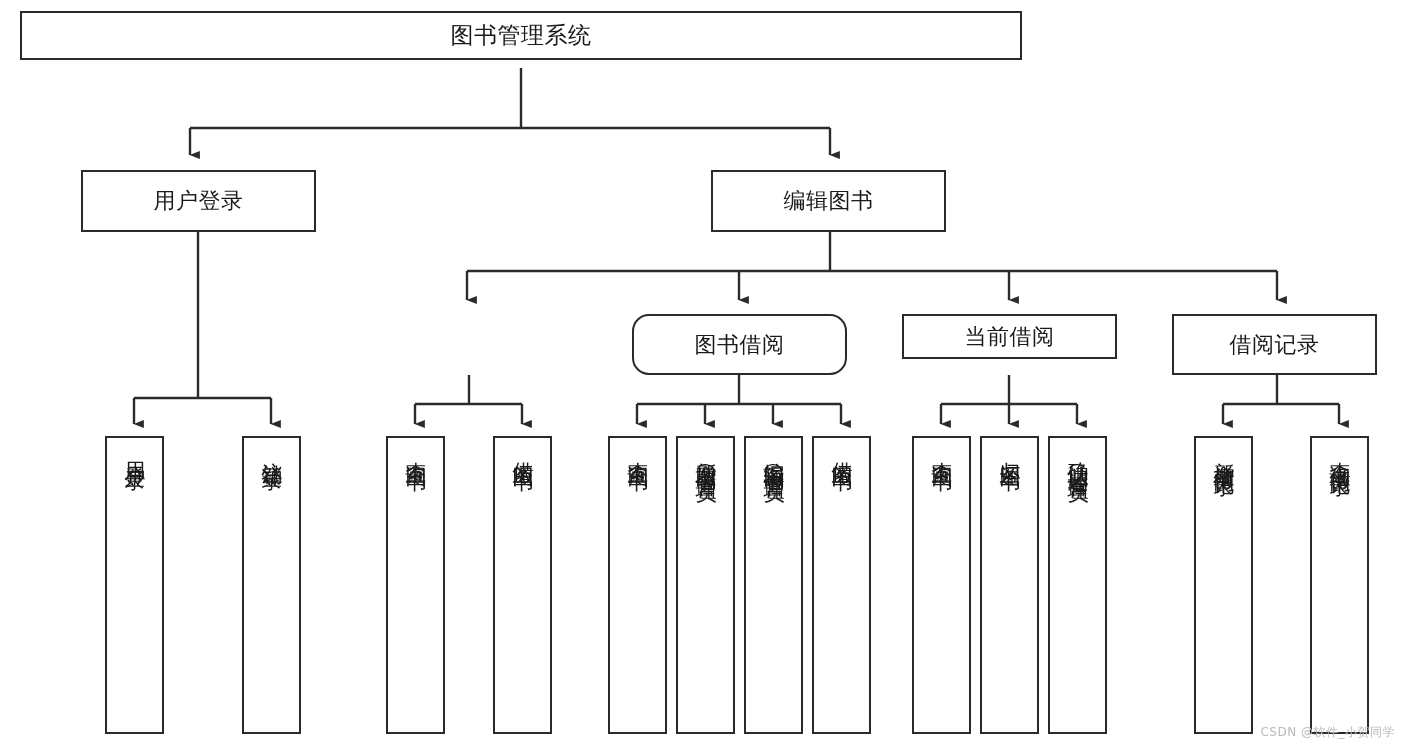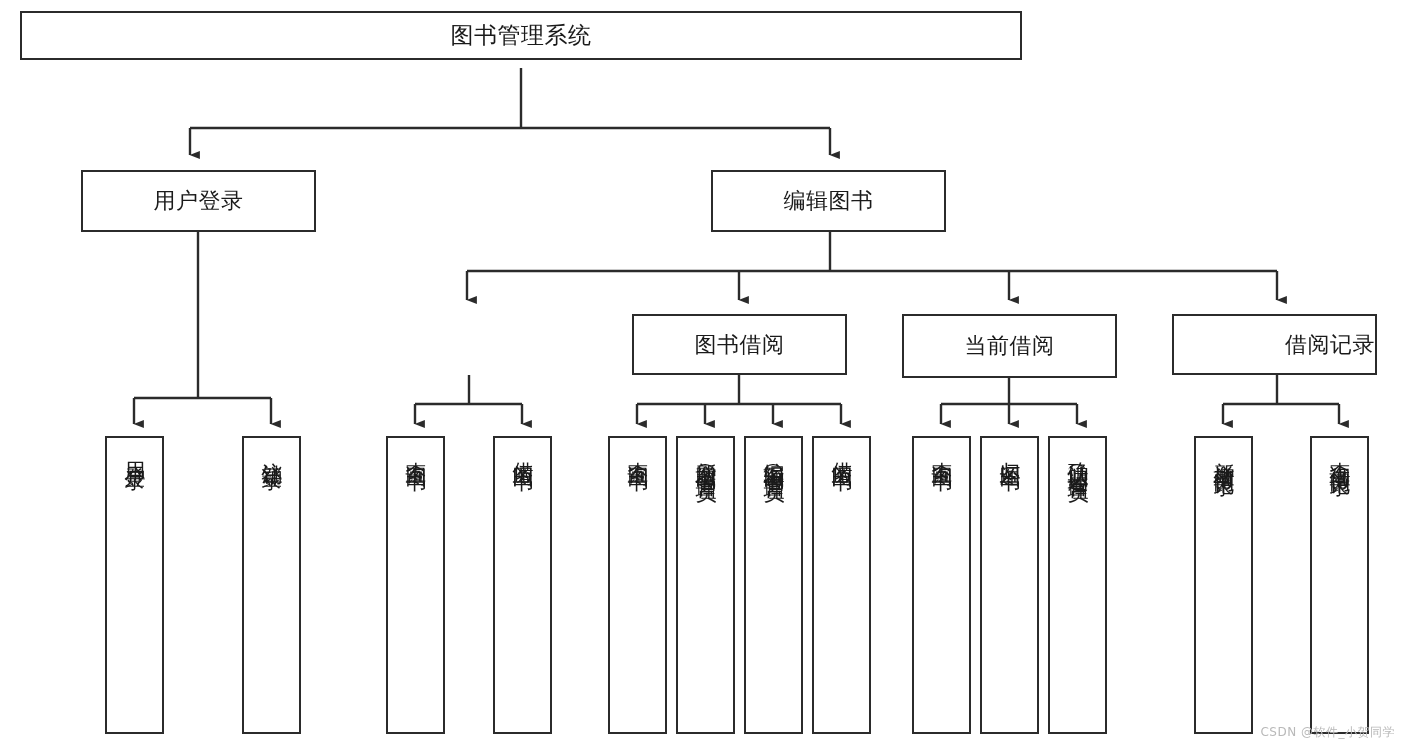--- a/index.html
+++ b/index.html
@@ -136,27 +136,27 @@
     <span class="node-label">图书管理系统</span>
   </div>
 
   <div class="node horiz" style="left:81px; top:170px; width:235px; height:62px;">
     <span class="node-label">用户登录</span>
   </div>
   <div class="node horiz" style="left:711px; top:170px; width:235px; height:62px;">
     <span class="node-label">编辑图书</span>
   </div>
 
-  <div class="node horiz" style="left:632px; top:314px; width:215px; height:61px;">
+  <div class="node horiz" style="left:632px; top:314px; width:215px; height:61px;border-radius:17px;">
     <span class="node-label">图书借阅</span>
   </div>
-  <div class="node horiz" style="left:902px; top:314px; width:215px; height:64px;">
+  <div class="node horiz" style="left:902px; top:314px; width:215px; height:45px;">
     <span class="node-label">当前借阅</span>
   </div>
-  <div class="node horiz" style="left:1172px; top:314px; width:205px; height:61px;justify-content:flex-end;">
+  <div class="node horiz" style="left:1172px; top:314px; width:205px; height:61px;">
     <span class="node-label">借阅记录</span>
   </div>
 
   <div class="node vert" style="left:105px; top:436px; width:59px; height:298px;">
     <span class="node-label">用户登录</span>
   </div>
   <div class="node vert" style="left:242px; top:436px; width:59px; height:298px;">
     <span class="node-label">注销登录</span>
   </div>
 

